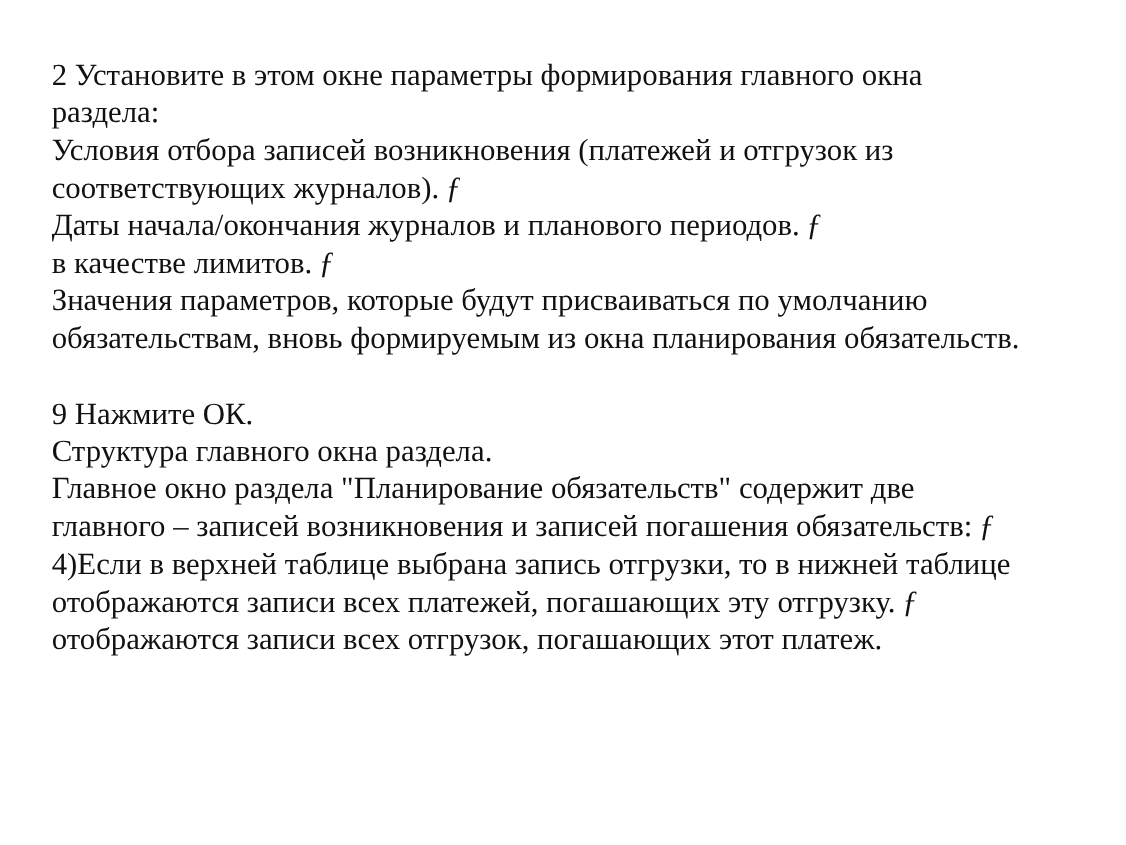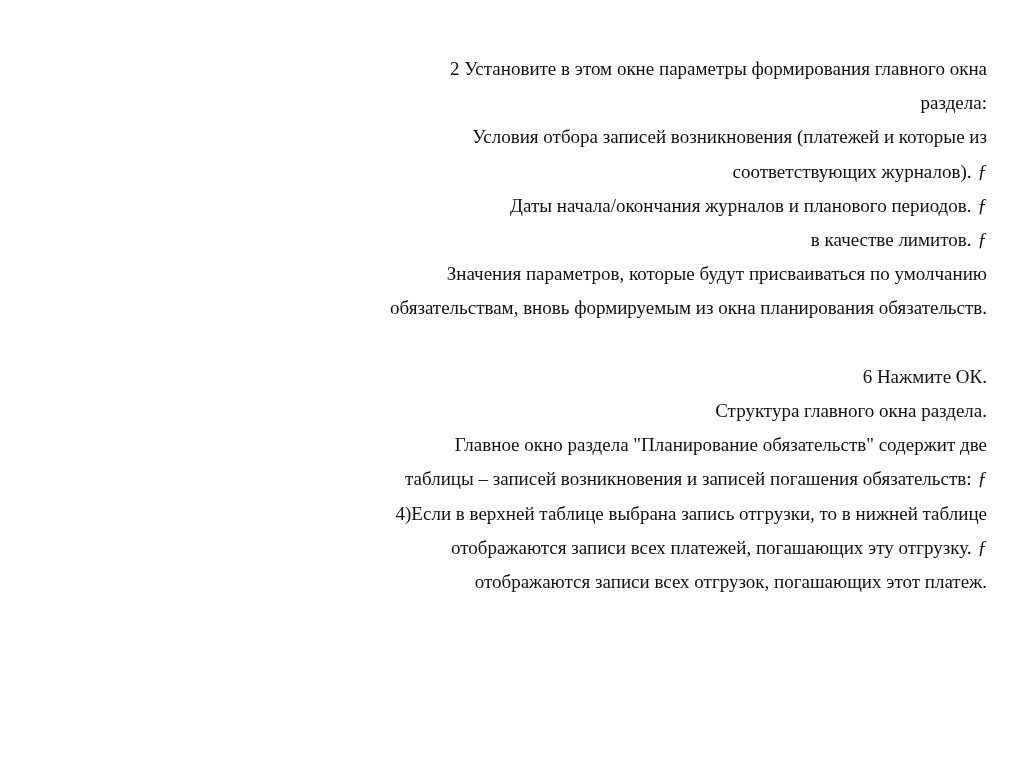--- a/index.html
+++ b/index.html
@@ -12,24 +12,23 @@
       height: 768px;
       overflow: hidden;
       position: relative;
     }
     .slide {
       position: absolute;
       left: 47px;
       top: 52px;
       width: 940px;
       font-family: "Liberation Serif", "DejaVu Serif", serif;
-      font-size: 19px;
+      font-size: 28px;
       line-height: 34.2px;
       color: #111111;
-      text-align: right;
     }
     .line {
       display: block;
       white-space: nowrap;
     }
     .blank {
       display: block;
       height: 34.2px;
     }
     .bold {
@@ -39,27 +38,27 @@
       font-style: italic;
       margin-left: 6px;
     }
   </style>
 </head>
 <body>
 
 <div class="slide">
   <span class="line"><span>2 Установите в этом окне параметры формирования главного окна</span></span>
   <span class="line"><span>раздела:</span></span>
-  <span class="line"><span>Условия отбора записей возникновения (платежей и которые из</span></span>
+  <span class="line"><span>Условия отбора записей возникновения (платежей и отгрузок из</span></span>
   <span class="line"><span>соответствующих журналов).</span><span class="bullet-glyph">ƒ</span></span>
   <span class="line"><span>Даты начала/окончания журналов и планового периодов.</span><span class="bullet-glyph">ƒ</span></span>
   <span class="line"><span>в качестве лимитов.</span><span class="bullet-glyph">ƒ</span></span>
   <span class="line"><span>Значения параметров, которые будут присваиваться по умолчанию</span></span>
   <span class="line"><span>обязательствам, вновь формируемым из окна планирования обязательств.</span></span>
   <span class="blank"></span>
-  <span class="line"><span>6 Нажмите ОК.</span></span>
+  <span class="line"><span>9 Нажмите ОК.</span></span>
   <span class="line bold"><span>Структура главного окна раздела.</span></span>
   <span class="line"><span>Главное окно раздела "Планирование обязательств" содержит две</span></span>
-  <span class="line"><span>таблицы – записей возникновения и записей погашения обязательств:</span><span class="bullet-glyph">ƒ</span></span>
+  <span class="line"><span>главного – записей возникновения и записей погашения обязательств:</span><span class="bullet-glyph">ƒ</span></span>
   <span class="line"><span>4)Если в верхней таблице выбрана запись отгрузки, то в нижней таблице</span></span>
   <span class="line"><span>отображаются записи всех платежей, погашающих эту отгрузку.</span><span class="bullet-glyph">ƒ</span></span>
   <span class="line"><span>отображаются записи всех отгрузок, погашающих этот платеж.</span></span>
 </div>
 
 </body></html>

